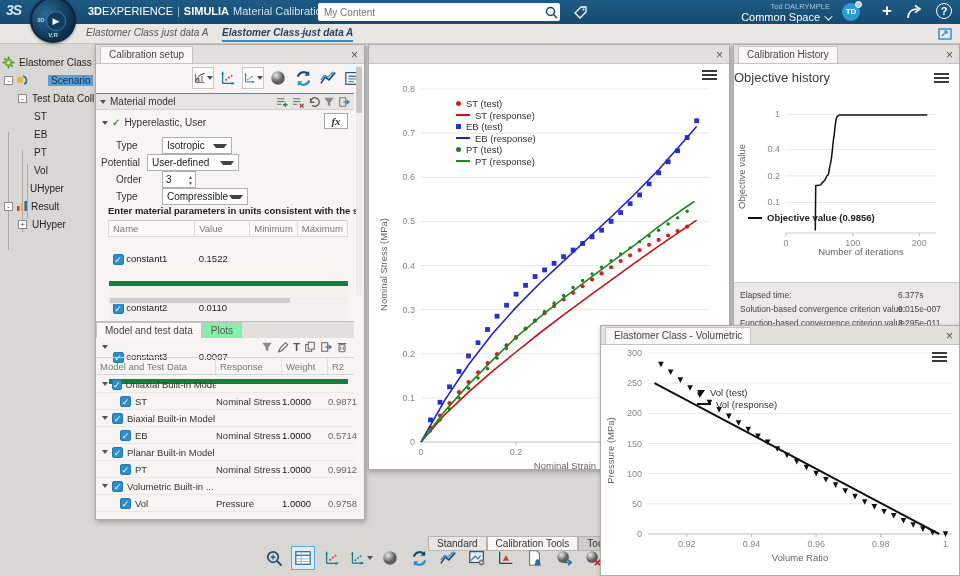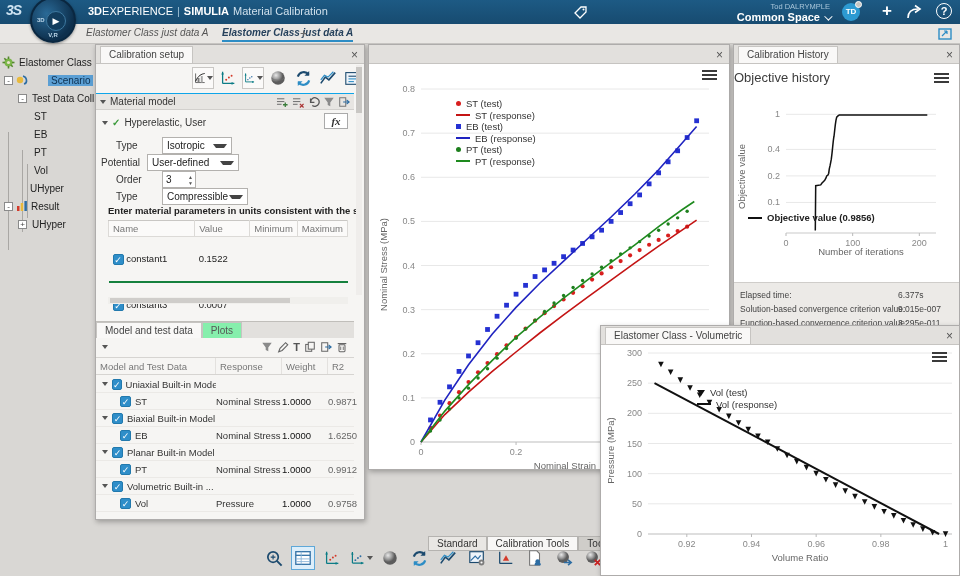--- a/index.html
+++ b/index.html
@@ -15,21 +15,21 @@
   .t-title{position:absolute;left:88px;top:5px;color:#fff;font-size:11px;white-space:nowrap}
   .t-title .bold{font-weight:bold}
   .t-title .sep{color:#9fc0d6;margin:0 4px}
   .t-title .app{color:#cfe0ec;margin-left:4px}
   .t-search{position:absolute;left:318px;top:3px;width:242px;height:18px;background:#fff;border-radius:2px;display:flex;align-items:center}
   .t-search input{flex:1;border:none;outline:none;font-size:10px;padding:0 6px;color:#444;background:transparent;font-family:"Liberation Sans",sans-serif}
   .t-search .sic{width:18px;height:18px;display:flex;align-items:center;justify-content:center}
   .t-tag{position:absolute;left:570px;top:3px;width:20px;height:18px;display:flex;align-items:center;justify-content:center}
   .t-user{position:absolute;right:130px;top:1px;text-align:right;line-height:11px}
   .t-user .nm{color:#a9c6da;font-size:7.5px}
-  .t-user .sp{color:#fff;font-size:11px;font-weight:bold}
+  .t-user .sp{color:#fff;font-size:11px;font-weight:normal}
   .chev{display:inline-block;width:6px;height:6px;border-right:1.5px solid #fff;border-bottom:1.5px solid #fff;transform:rotate(45deg) translateY(-2px);margin-left:4px}
   .t-avatar{position:absolute;right:100px;top:3px;width:18px;height:18px;border-radius:50%;background:#2d9ad2;color:#fff;font-size:8px;font-weight:bold;text-align:center;line-height:18px}
   .t-avatar .dot{position:absolute;right:-2px;top:-2px;width:7px;height:7px;border-radius:50%;background:#c7c5c2;border:1px solid #fff}
   .t-plus{position:absolute;right:68px;top:1px;color:#fff;font-size:17px;font-weight:bold}
   .t-help{position:absolute;right:8px;top:3px;width:16px;height:16px;border:1.5px solid #fff;border-radius:50%;color:#fff;font-size:11px;font-weight:bold;text-align:center;line-height:14px}
   
   .tabrow{position:absolute;left:0;top:24px;width:960px;height:20px;background:#e9e7e4;border-bottom:1px solid #c6c4c1;z-index:10}
   .dtab{position:absolute;top:3px;font-size:10px;font-style:italic;color:#555;white-space:nowrap}
   .dtab.active{font-weight:bold;color:#25415c;border-bottom:2px solid #2d8dc5;padding-bottom:2px}
   .dtab-add{position:absolute;left:300px;top:3px;color:#666;font-size:12px}
@@ -55,21 +55,21 @@
   .sect{position:absolute;left:0;top:48px;width:258px;height:17px;background:#e7e5e2;border-top:1px solid #0ea5e9;border-bottom:1px solid #d2d0cd;display:flex;align-items:center;padding:0 4px;font-size:10px;color:#333}
   .sect .ic{margin-left:auto;display:flex;gap:3px}
   .mrow{position:absolute;display:flex;align-items:center;font-size:10px;color:#333}
   .sel{border:1px solid #b3b1ae;background:#fff;height:17px;display:flex;align-items:center;padding:0 4px;position:relative;font-size:10px;color:#222}
   .sel .sc{margin-left:auto;padding-left:8px;width:0;height:0;border-left:3.5px solid transparent;border-right:3.5px solid transparent;border-top:4px solid #444}
   .spin{border:1px solid #b3b1ae;background:#fff;height:17px;width:34px;display:flex;align-items:center;padding:0 3px;font-size:10px;color:#222;position:relative}
   .spin .ar{position:absolute;right:2px;top:2px;font-size:5px;line-height:6px;color:#555}
   .note{position:absolute;left:12px;top:160px;width:248px;font-weight:bold;font-size:9.5px;color:#222;white-space:nowrap;overflow:hidden}
   table.ptable{position:absolute;left:12px;top:175px;width:240px;border-collapse:collapse;font-size:9.5px}
   table.ptable th{font-weight:normal;color:#777;text-align:left;border:1px solid #dcdad7;border-top:1px solid #c9c7c4;height:16px;padding:0 4px;background:#fbfaf9}
-  table.ptable td{border-bottom:2px solid #15803d;height:18px;padding:16px 4px;color:#222}
+  table.ptable td{border-bottom:5px solid #15803d;height:18px;padding:16px 4px;color:#222}
   table.ptable tr.alt td{background:#f3f2f0}
   .cb{width:11px;height:11px;background:#2f8ec9;border:1px solid #2279ad;border-radius:2px;color:#fff;font-size:9px;line-height:10px;text-align:center;display:inline-block;vertical-align:middle}
   .cb::after{content:"\2713"}
   .hscroll{position:absolute;left:12px;top:252px;width:240px;height:7px;background:#f0efec}
   .hscroll i{position:absolute;left:2px;top:1px;width:180px;height:5px;background:#cfcdca}
   .vscroll{position:absolute;right:2px;top:20px;width:6px;height:230px;background:#efedeb}
   .vscroll i{position:absolute;top:2px;left:0;width:6px;height:46px;background:#c9c7c4}
   
   .mt-tabs{position:absolute;left:0;top:276px;width:258px;height:17px;background:#e2e0dd;border-top:1px solid #c0beba;display:flex;align-items:flex-end}
   .mt-tab{background:#f9f8f7;border:1px solid #c6c4c1;border-bottom:none;padding:2px 8px;font-size:10px;color:#444}
@@ -110,20 +110,29 @@
   text{font-family:"Liberation Sans",sans-serif}
 </style>
 </head>
 <body>
 
 <div class="topbar">
   <div class="t-logo">3S</div>
   <div class="t-title">
     <span class="bold">3D</span><span>EXPERIENCE</span><span class="sep">|</span><span class="bold">SIMULIA</span><span class="app">Material Calibration</span>
   </div>
+  <div class="t-search">
+    <input placeholder="My Content" style="">
+    <span class="sic">
+      <svg width="13" height="13" viewBox="0 0 13 13">
+          <circle cx="5.5" cy="5.5" r="4" fill="none" stroke="#16456a" stroke-width="1.5"></circle>
+          <line x1="8.5" y1="8.5" x2="12" y2="12" stroke="#16456a" stroke-width="1.5"></line>
+        </svg>
+    </span>
+  </div>
   <div class="t-tag">
     <svg width="15" height="15" viewBox="0 0 15 15">
         <path d="M2 8 L8 2 L13 2 L13 7 L7 13 Z" fill="none" stroke="#fff" stroke-width="1.3"></path>
         <circle cx="10.5" cy="4.5" r="1" fill="#fff"></circle>
       </svg>
   </div>
   <div class="t-user">
     <div class="nm">Tod DALRYMPLE</div>
     <div class="sp"><span>Common Space</span><span class="chev"></span></div>
   </div>
@@ -364,20 +373,26 @@
       <th style="width:58px">Value</th>
       <th style="width:45px">Minimum</th>
       <th style="width:45px">Maximum</th>
     </tr>
     <tr>
       <td><span class="cb"></span> <span>constant1</span></td>
       <td>0.1522</td>
           <td></td>
           <td></td>
     </tr>
+    <tr class="alt">
+      <td><span class="cb"></span> <span>constant2</span></td>
+      <td>0.0110</td>
+          <td></td>
+          <td></td>
+    </tr>
     <tr>
       <td><span class="cb"></span> <span>constant3</span></td>
       <td>0.0007</td>
           <td></td>
           <td></td>
     </tr>
   </tbody>
     </table>
 
   <div class="hscroll">
@@ -453,21 +468,21 @@
       <span class="c3"></span>
       <span class="c4"></span>
   </div>
   <div class="mtrow" style="top:382px">
     <span class="c1" style="padding-left:24px">
         <span class="cb"></span>
         <span>EB</span>
       </span>
     <span class="c2">Nominal Stress</span>
       <span class="c3">1.0000</span>
-      <span class="c4">1.6250</span>
+      <span class="c4">0.5714</span>
   </div>
   <div class="mtrow" style="top:399px">
     <span class="c1">
         <span class="gcaret"></span>
         <span class="cb"></span>
         <span>Planar Built-in Model</span>
       </span>
       <span class="c2"></span>
       <span class="c3"></span>
       <span class="c4"></span>

